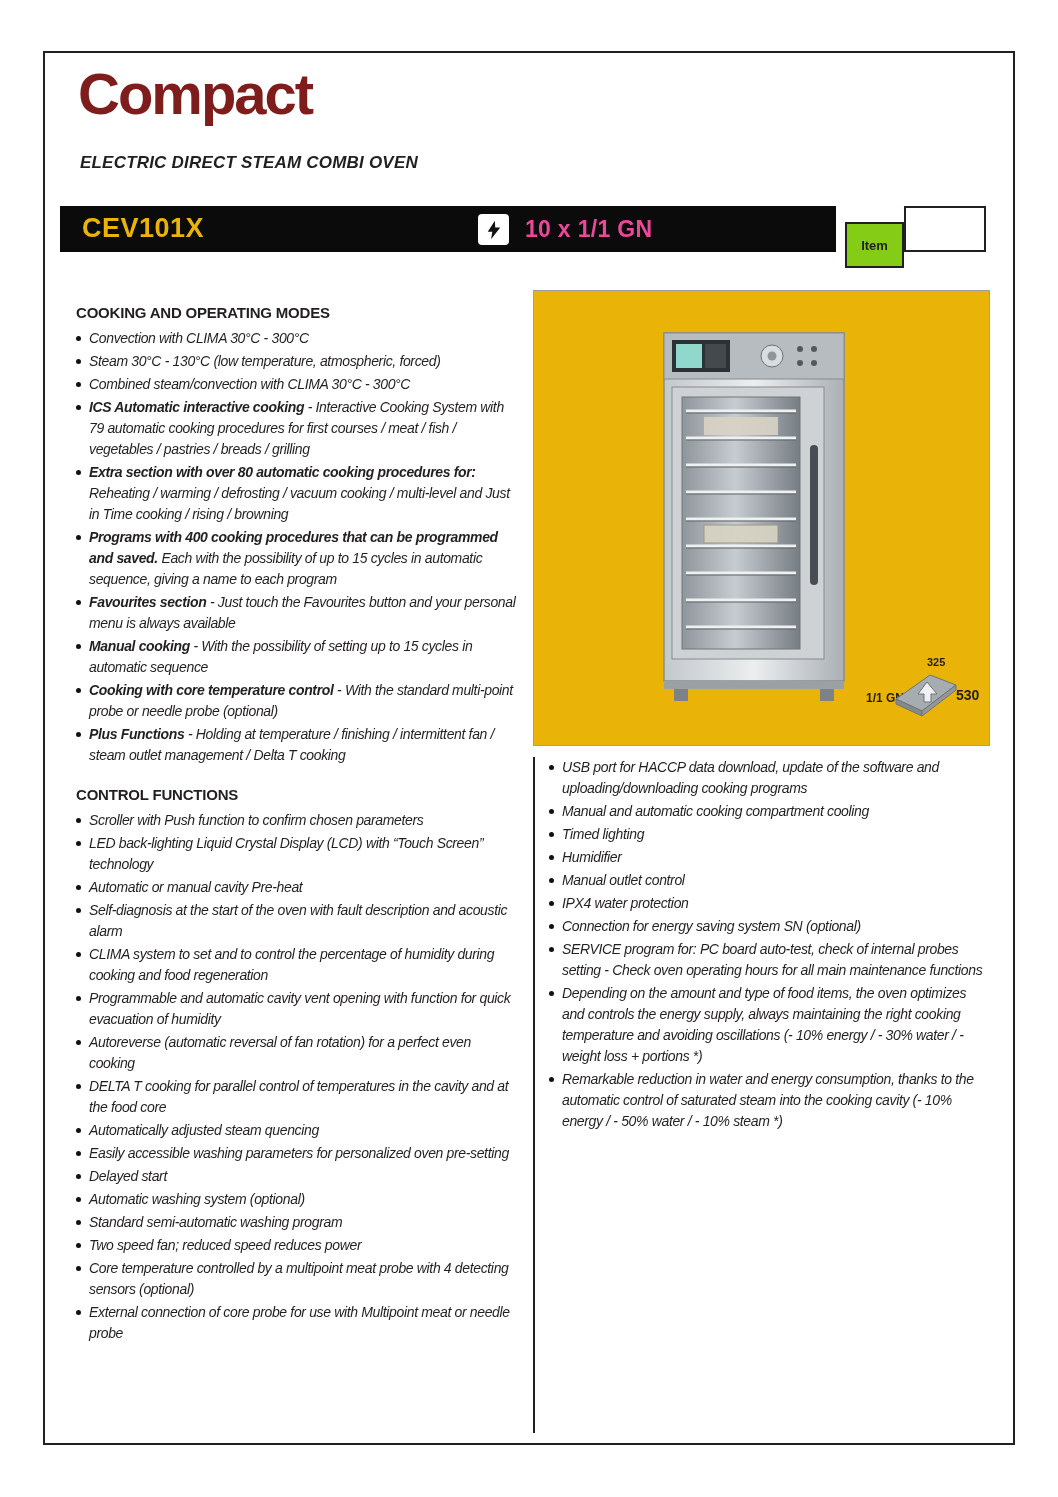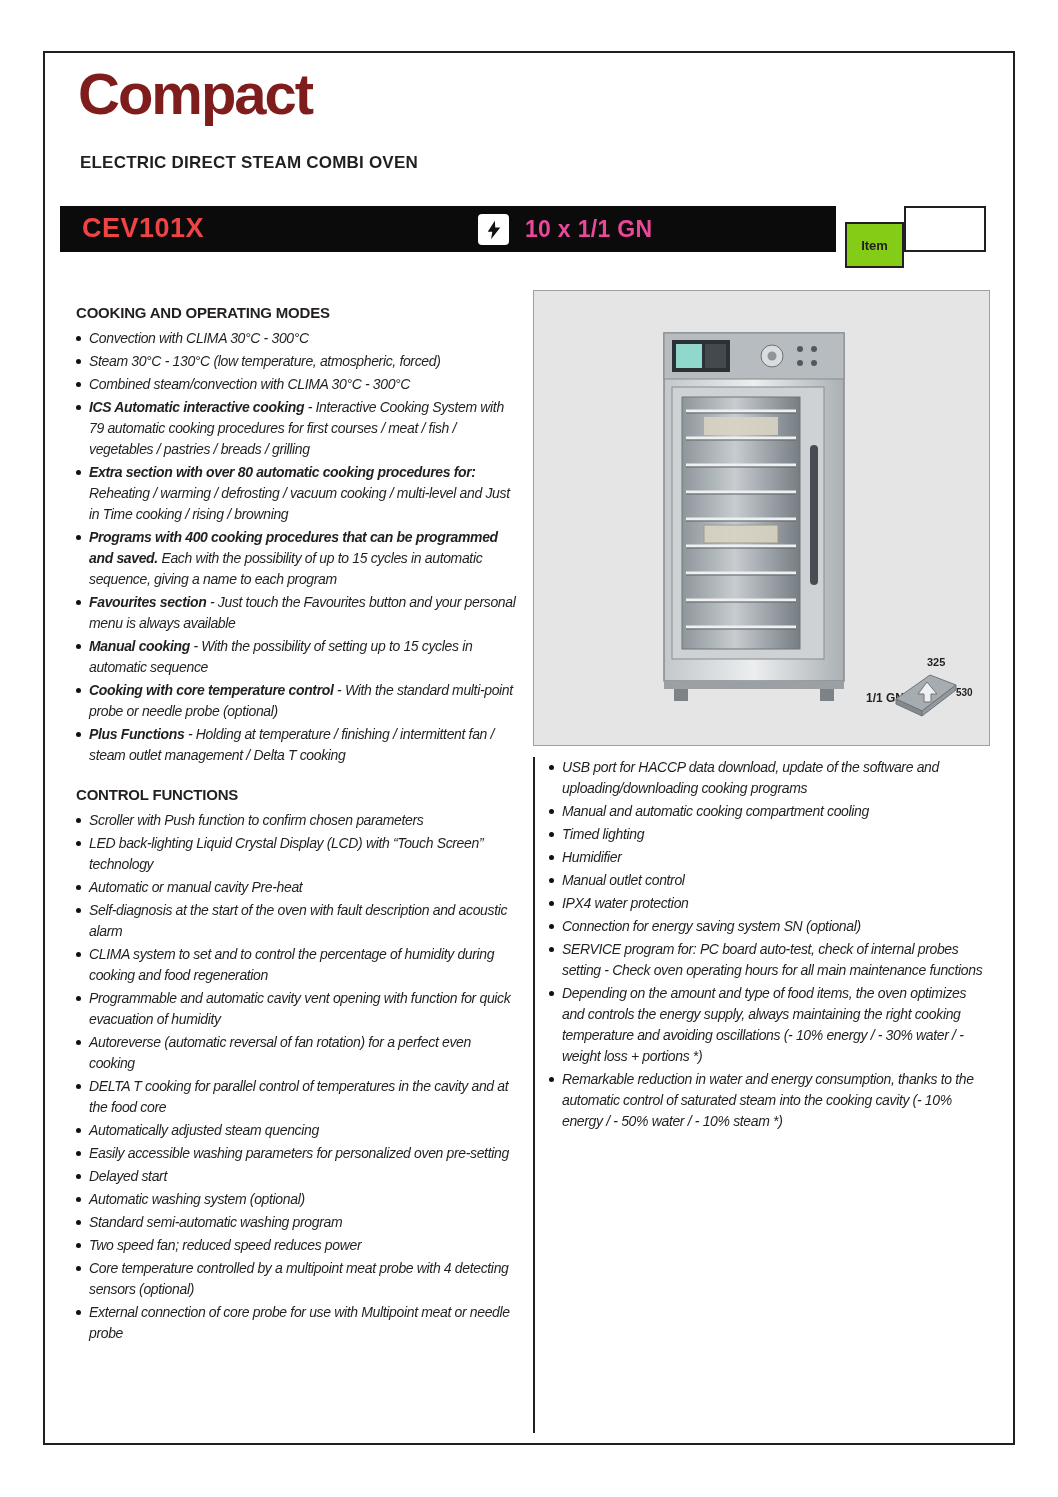--- a/index.html
+++ b/index.html
@@ -1,49 +1,49 @@
 <!DOCTYPE html>
 <html><head>
 <meta charset="utf-8">
 <style>
   * { box-sizing: border-box; margin: 0; padding: 0; }
   body { background:#ffffff; font-family:"Liberation Sans", sans-serif; color:#231f20; }
   .page { position:relative; width:1058px; height:1497px; background:#fff; overflow:hidden; }
   .frame { position:absolute; left:43px; top:51px; width:972px; height:1394px; border:2px solid #231f20; }
 
   .title { position:absolute; left:78px; top:60px; font-size:58px; font-weight:bold; letter-spacing:-2px; color:#7f1d1d; }
-  .subtitle { position:absolute; left:80px; top:153px; font-size:17px; font-weight:bold; letter-spacing:0.2px; }
+  .subtitle { position:absolute; left:80px; top:153px; font-size:17px; font-weight:bold; letter-spacing:0.2px;font-style:italic; }
 
   .banner { position:absolute; left:60px; top:206px; width:776px; height:46px; background:#0b0b0b; }
-  .banner .model { position:absolute; left:22px; top:7px; font-size:27px; font-weight:bold; color:#ef4444; letter-spacing:0.5px; }
+  .banner .model { position:absolute; left:22px; top:7px; font-size:27px; font-weight:bold; color:#eab308; letter-spacing:0.5px; }
   .banner .bolt-box { position:absolute; left:418px; top:8px; width:31px; height:31px; background:#fff; border-radius:4px; display:flex; align-items:center; justify-content:center; }
   .banner .capacity { position:absolute; left:465px; top:10px; font-size:23px; font-weight:bold; color:#ec4899; letter-spacing:0.3px; }
 
   .item-label-box { position:absolute; left:845px; top:222px; width:59px; height:46px; background:#84cc16; border:2px solid #231f20; display:flex; align-items:center; justify-content:center; font-size:13px; font-weight:bold; }
   .item-value-box { position:absolute; left:904px; top:206px; width:82px; height:46px; background:#fff; border:2px solid #231f20; }
 
   .col-left  { position:absolute; left:76px;  top:288px; width:441px; }
   .col-right { position:absolute; left:549px; top:757px; width:441px; }
   .divider   { position:absolute; left:533px; top:757px; width:2px; height:676px; background:#231f20; }
 
   h3.sec { font-size:15px; font-weight:bold; letter-spacing:-0.2px; margin:16px 0 7px 0; }
   h3.sec.second { margin-top:20px; }
 
   .item { display:flex; margin-bottom:2px;font-style:italic; }
   .bullet { flex:0 0 13px; padding-top:8px; }
   .bullet::before { content:""; display:block; width:5px; height:5px; background:#111; border-radius:50%; }
   .txt { font-size:14px; line-height:21px; letter-spacing:-0.35px; }
   .txt b { font-weight:bold; }
 
-  .image-box { position:absolute; left:533px; top:290px; width:457px; height:456px; border:1px solid #9aa0a4; background:#e5e5e5; }
+  .image-box { position:absolute; left:533px; top:290px; width:457px; height:456px; border:1px solid #9aa0a4; background:#eab308; }
   .oven-svg { position:absolute; left:118px; top:14px; }
 
   .gn-badge { position:absolute; left:320px; top:360px; width:130px; height:90px; }
   .gn-dim-top   { position:absolute; left:73px;  top:5px;  font-size:11px; font-weight:bold; color:#231f20; }
-  .gn-dim-right { position:absolute; left:102px; top:36px; font-size:10px; font-weight:bold; color:#231f20; }
+  .gn-dim-right { position:absolute; left:102px; top:36px; font-size:14px; font-weight:bold; color:#231f20; }
   .gn-label     { position:absolute; left:12px;  top:40px; font-size:12px; font-weight:bold; color:#231f20; }
   .gn-shape     { position:absolute; left:40px;  top:18px; }
 </style>
 </head>
 <body>
 
 <div class="page">
   <div class="frame"></div>
 
   <div class="title">Compact</div>

